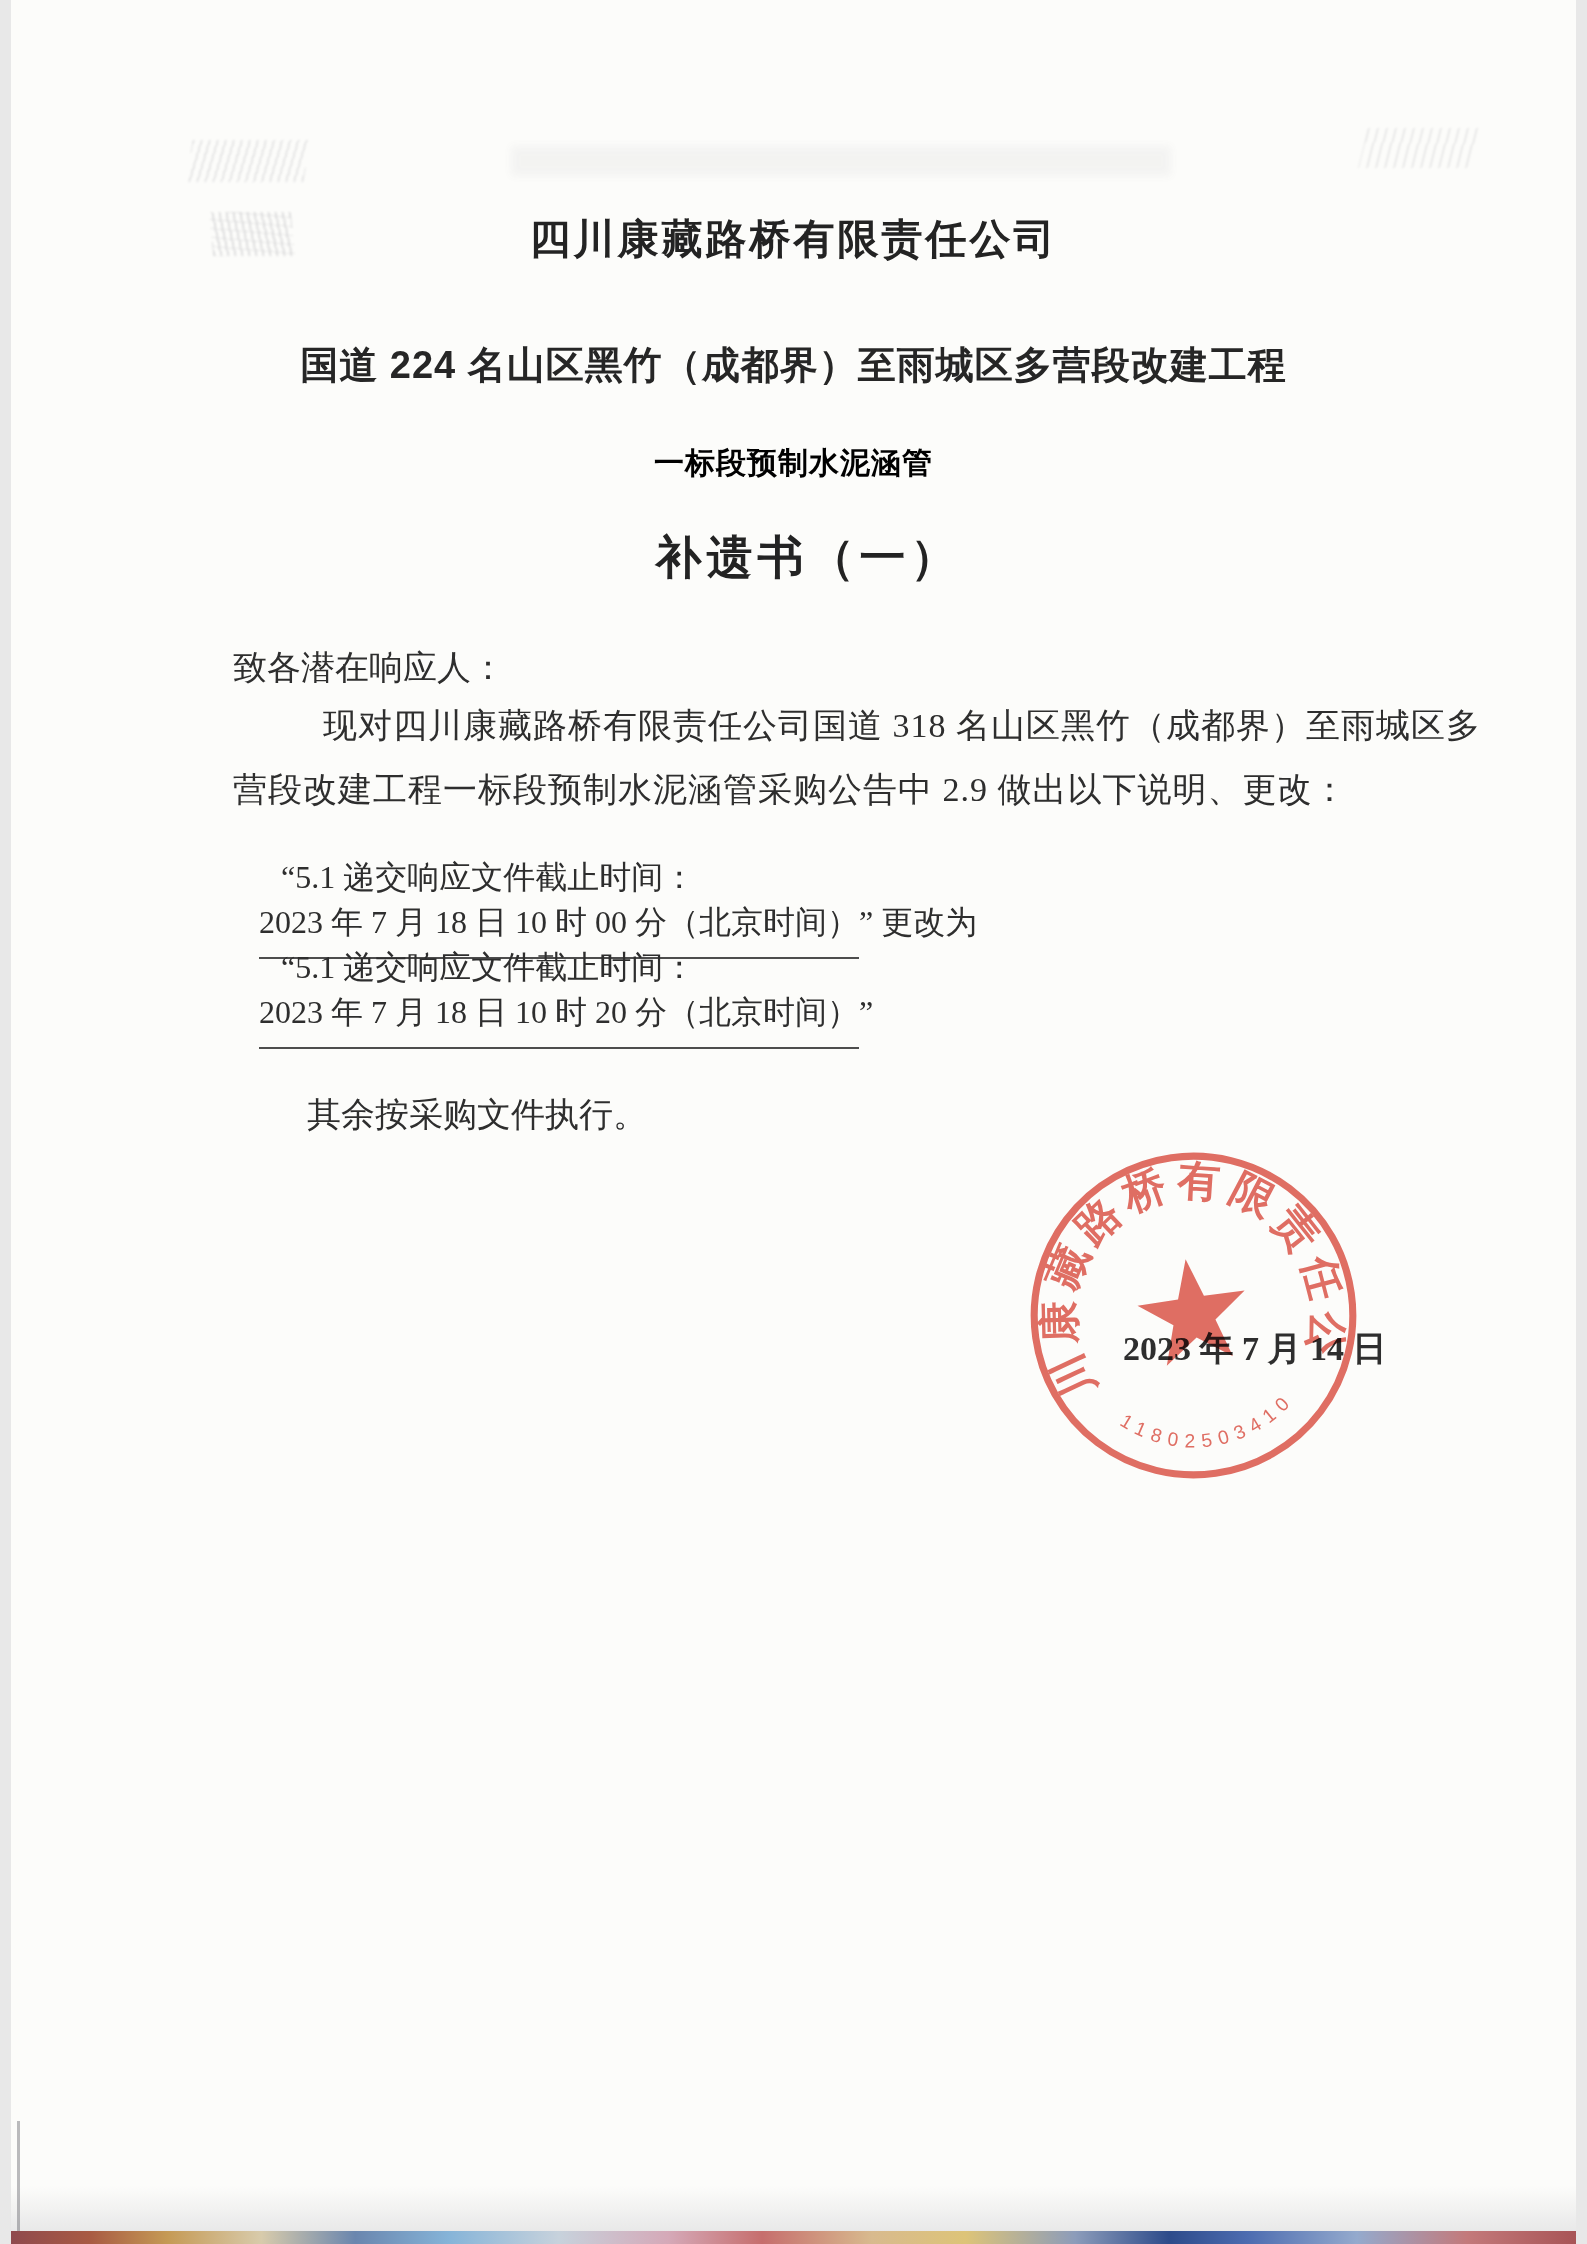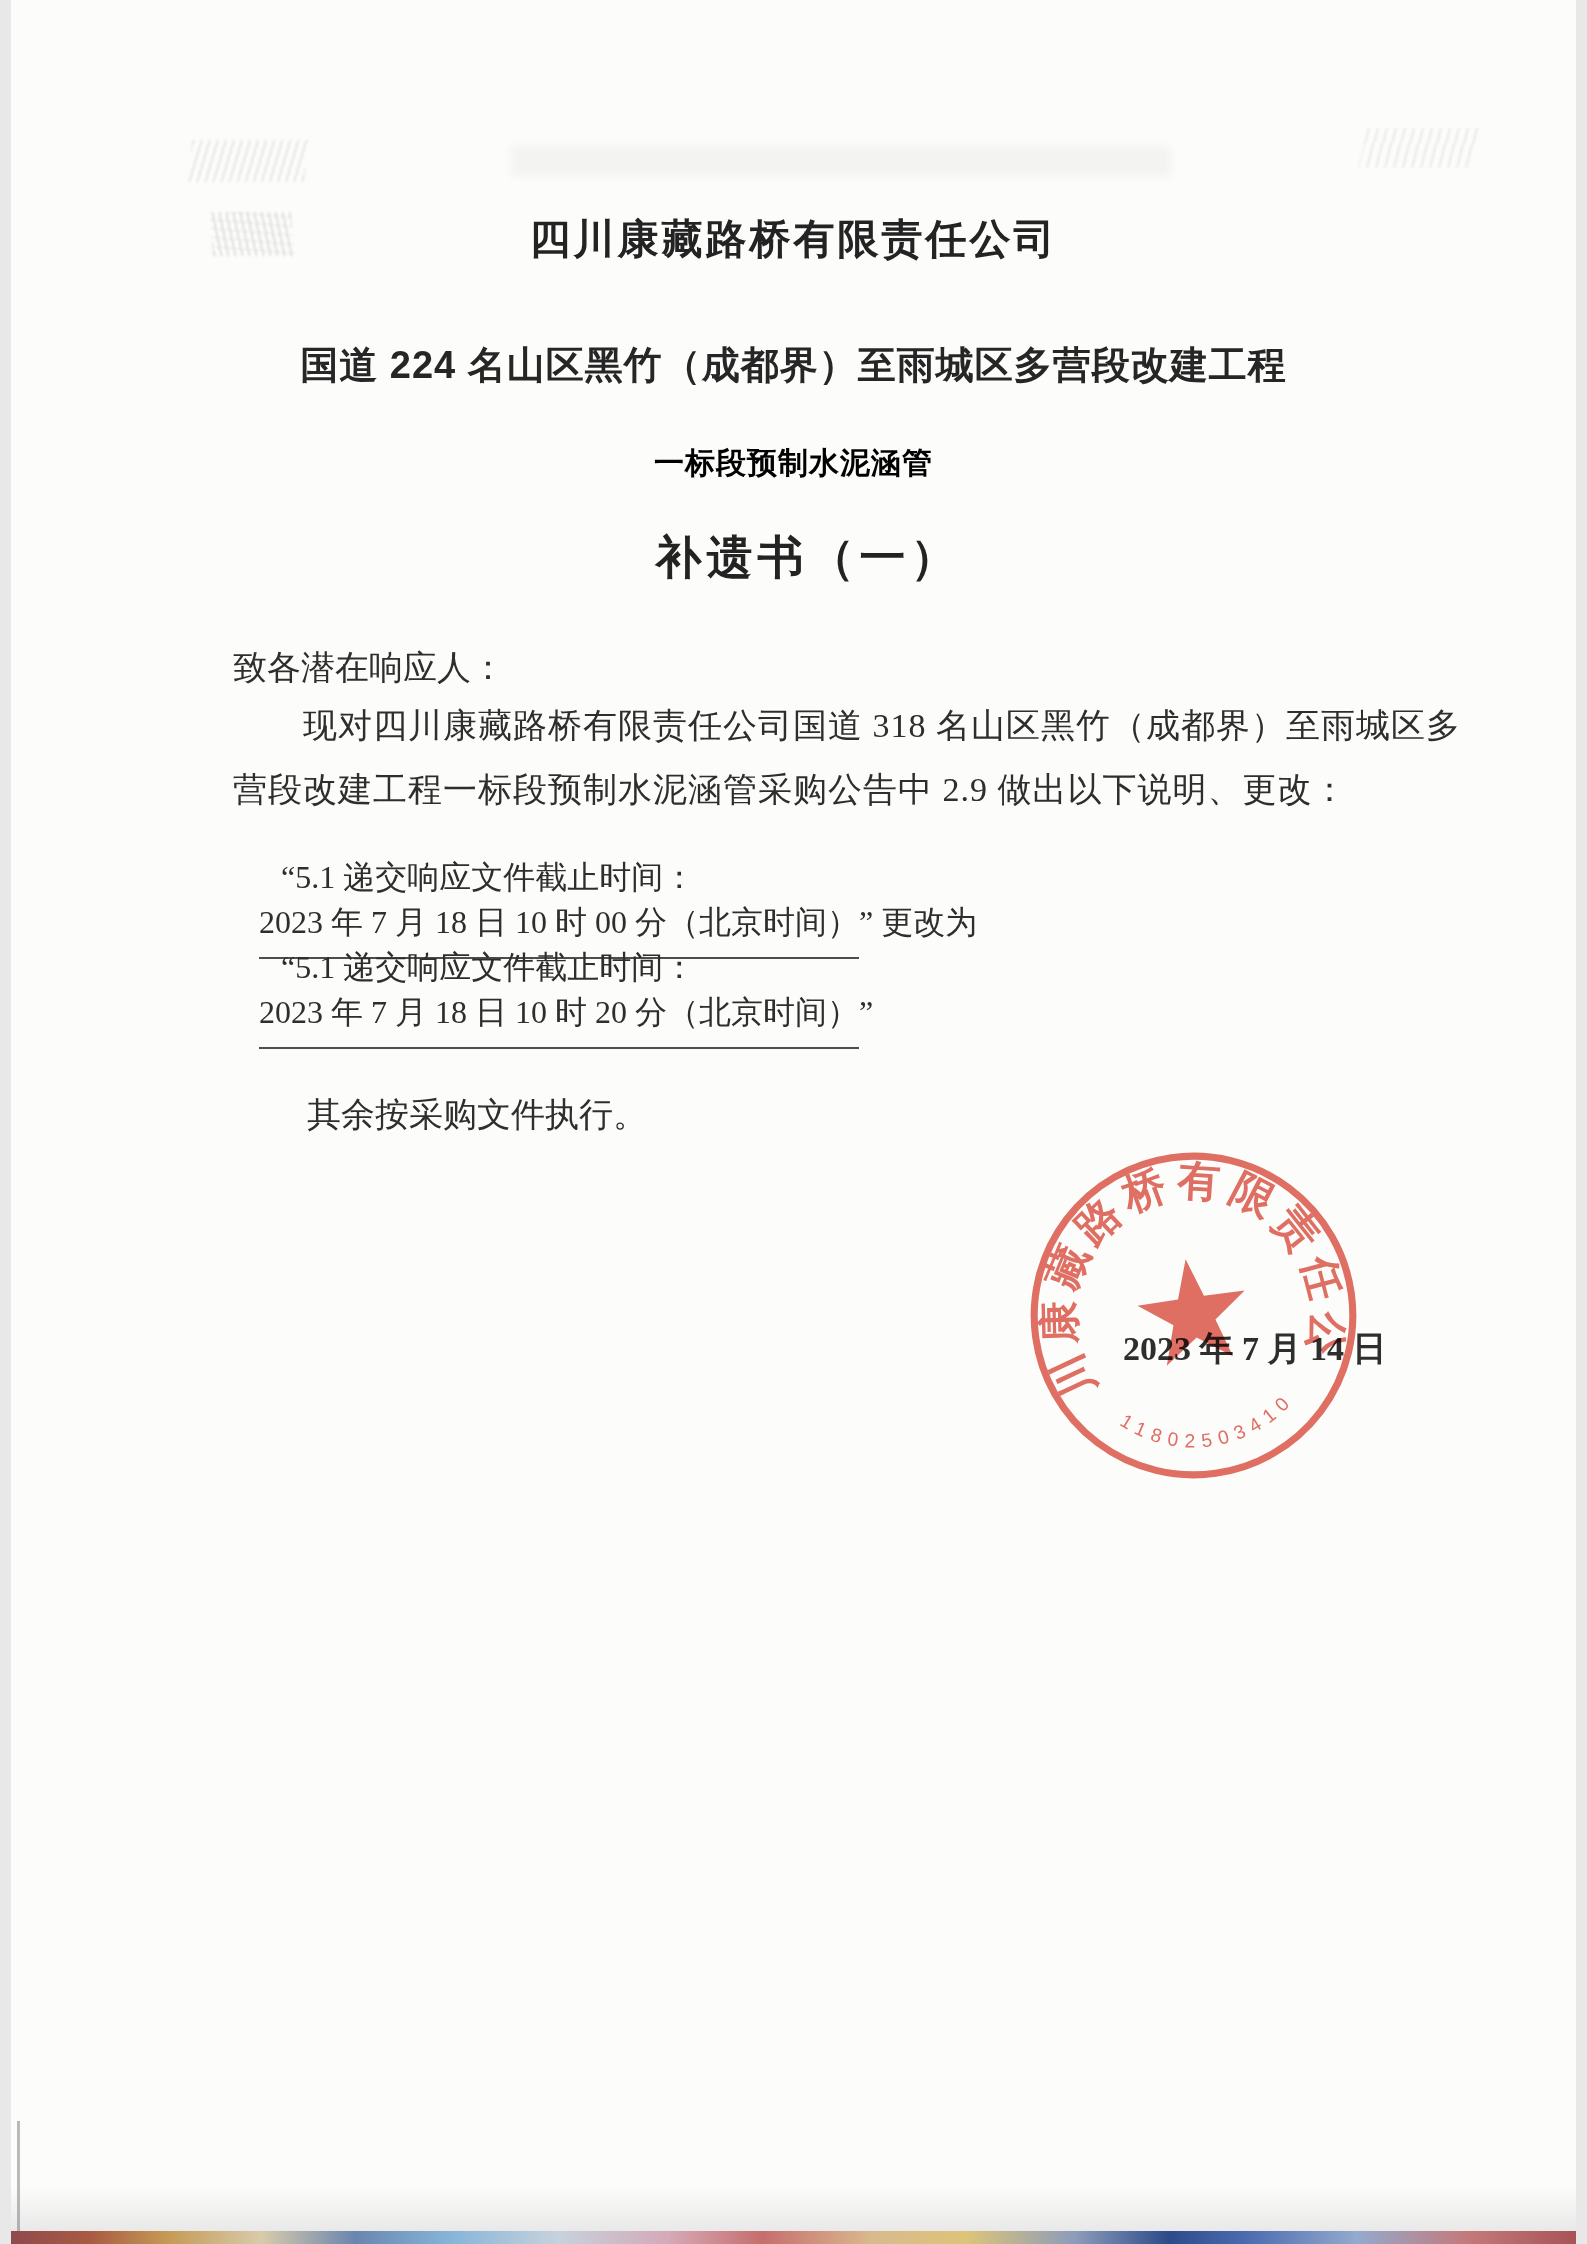--- a/index.html
+++ b/index.html
@@ -25,21 +25,21 @@
     font-family:"Liberation Sans", sans-serif; font-weight:bold;
     font-size:30px; letter-spacing:1px; color:#000000;
   }
   .doc-title {
     position:absolute; top:512px; left:0; width:100%; text-align:center;
     font-family:"Liberation Sans", sans-serif; font-weight:bold;
     font-size:46px; letter-spacing:5px; color:#232323; margin:15px;
   }
   
   .salutation { position:absolute; top:645px; left:222px; font-size:34px; }
-  .intro-l1   { position:absolute; top:703px; left:292px; font-size:34px; letter-spacing:1px; }
+  .intro-l1   { position:absolute; top:703px; left:312px; font-size:34px; letter-spacing:1px; }
   .intro-l2   { position:absolute; top:767px; left:222px; font-size:34px; letter-spacing:1px; }
   .q-label-1  { position:absolute; top:856px; left:270px; font-size:32px; }
   .q-date-1   { position:absolute; top:901px; left:248px; font-size:32px; }
   .q-label-2  { position:absolute; top:946px; left:270px; font-size:32px; }
   .q-date-2   { position:absolute; top:991px; left:248px; font-size:32px; }
   .underlined { border-bottom:2.5px solid #4d4d4d; padding-bottom:17px; }
   .closing-note { position:absolute; top:1092px; left:296px; font-size:34px; }
   .sig-buyer  { position:absolute; top:1218px; left:852px; font-size:34px; }
   .sig-date   { position:absolute; top:1326px; left:1112px; font-size:34px;font-weight:bold; }
   

